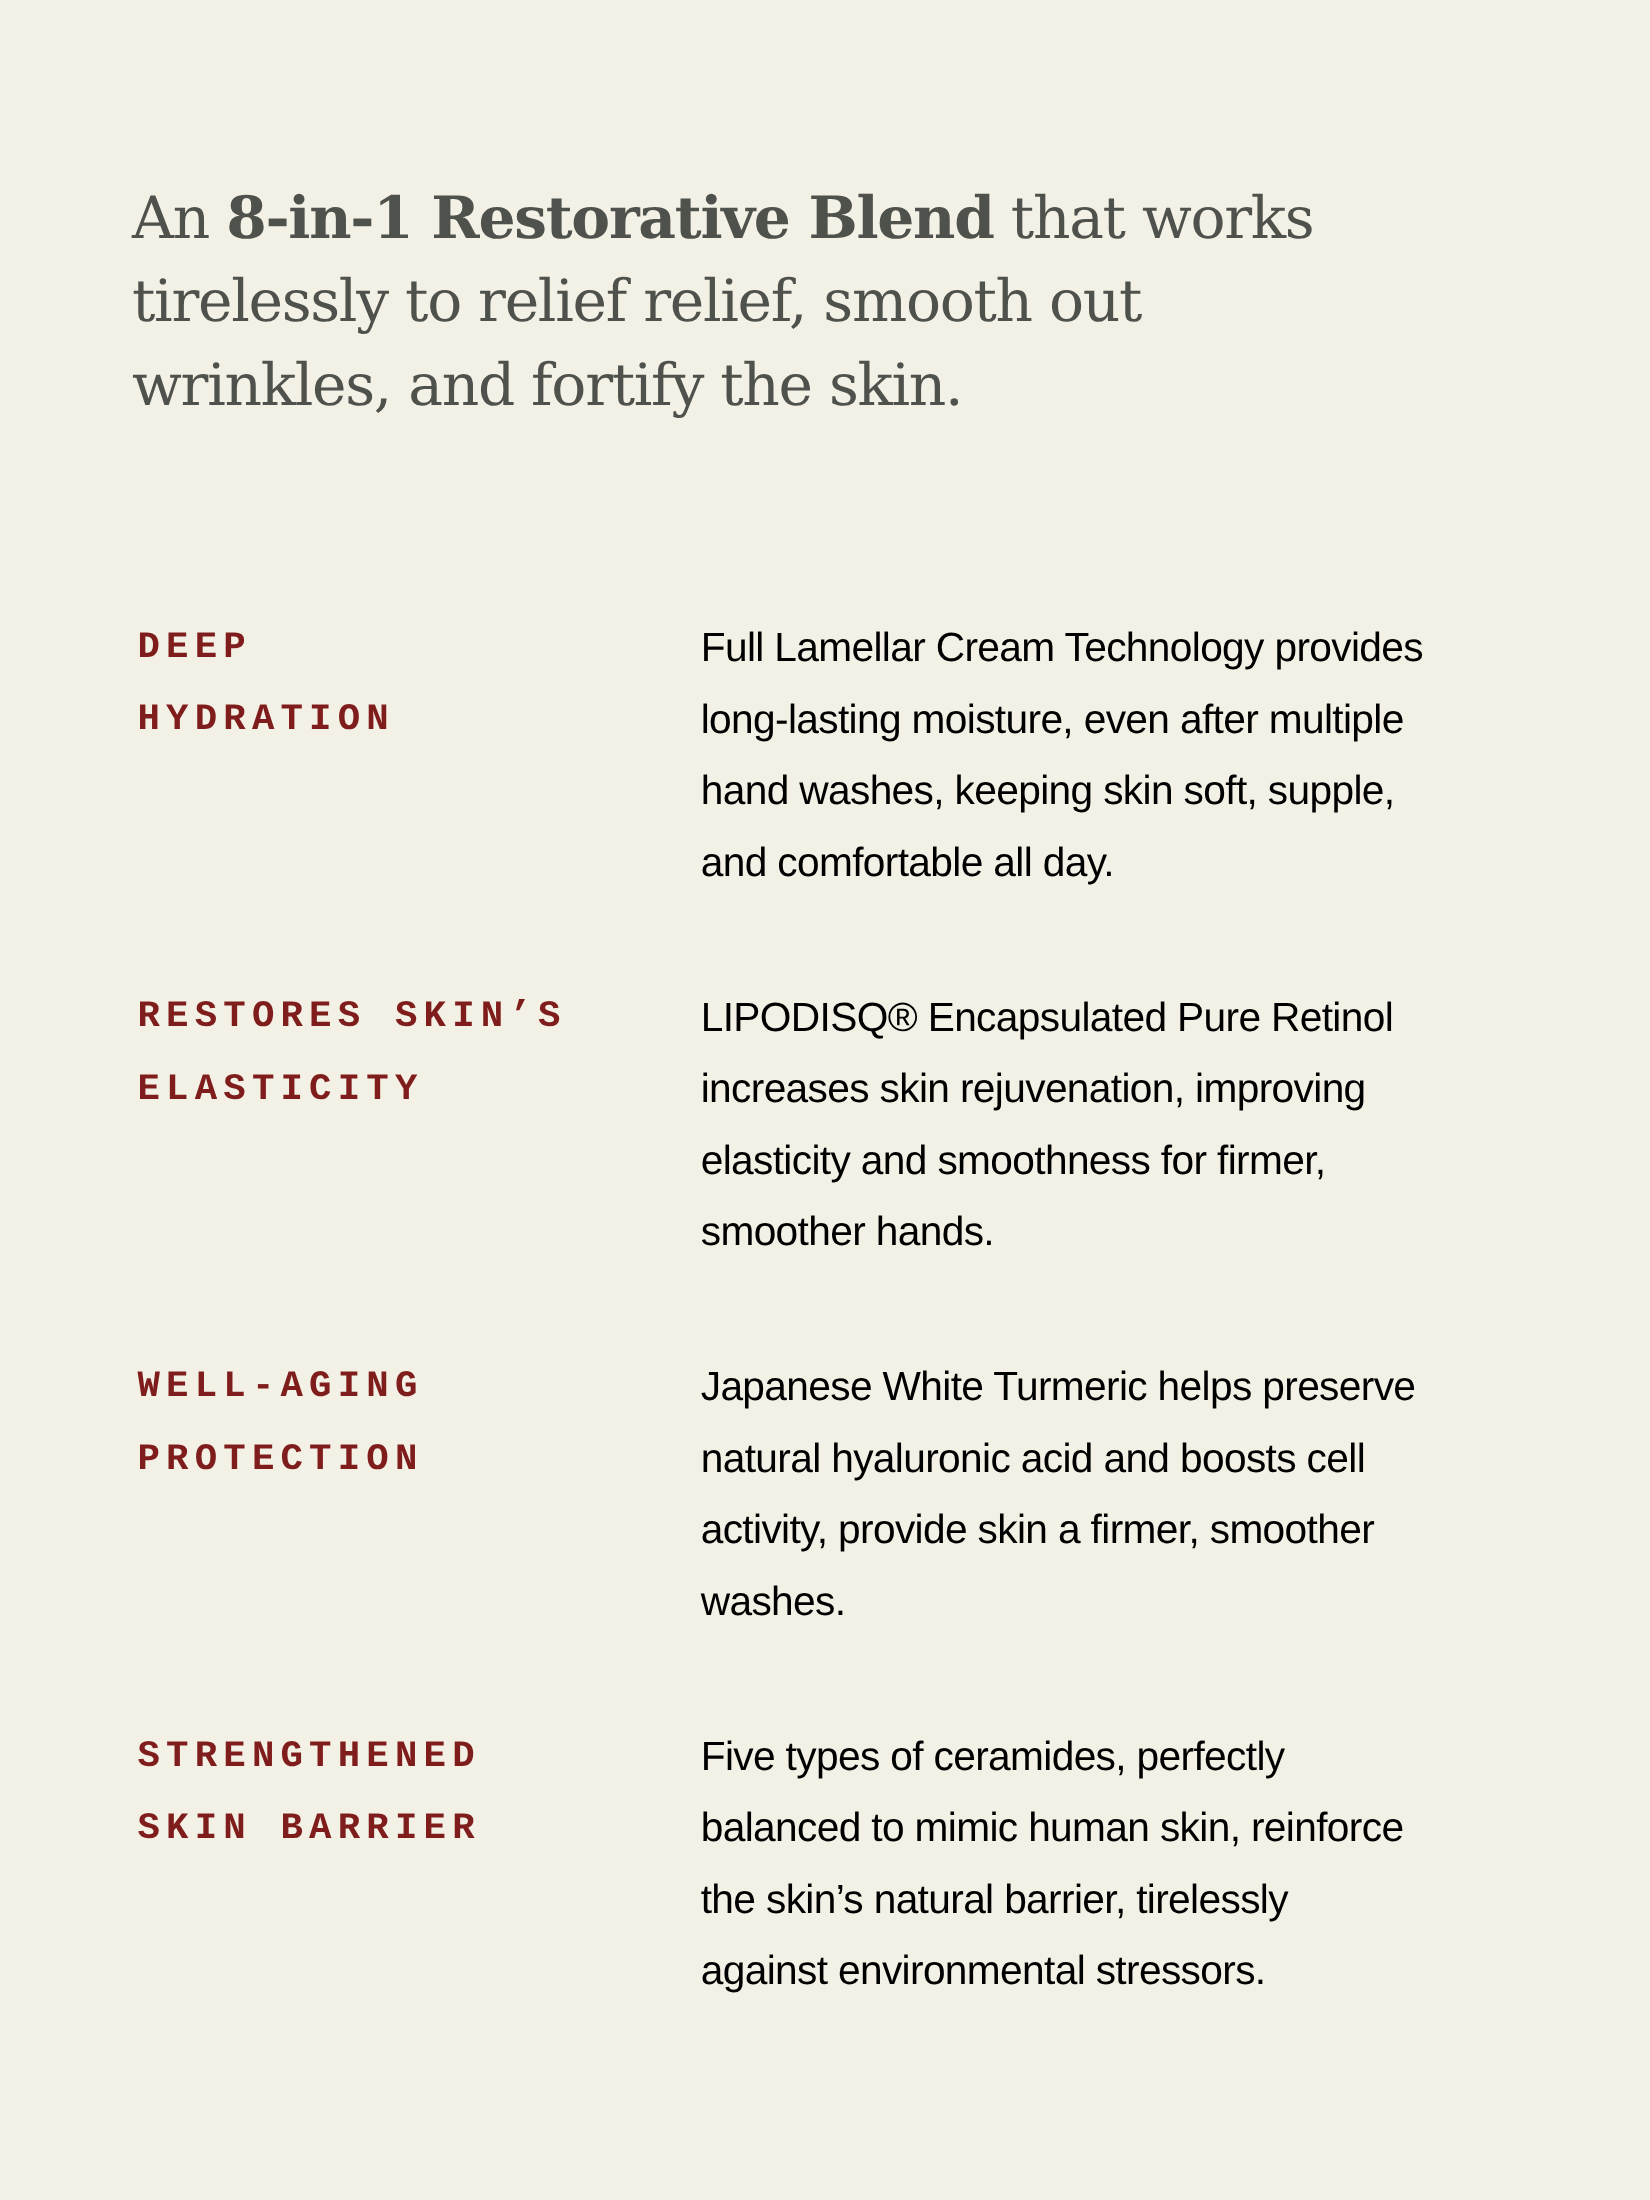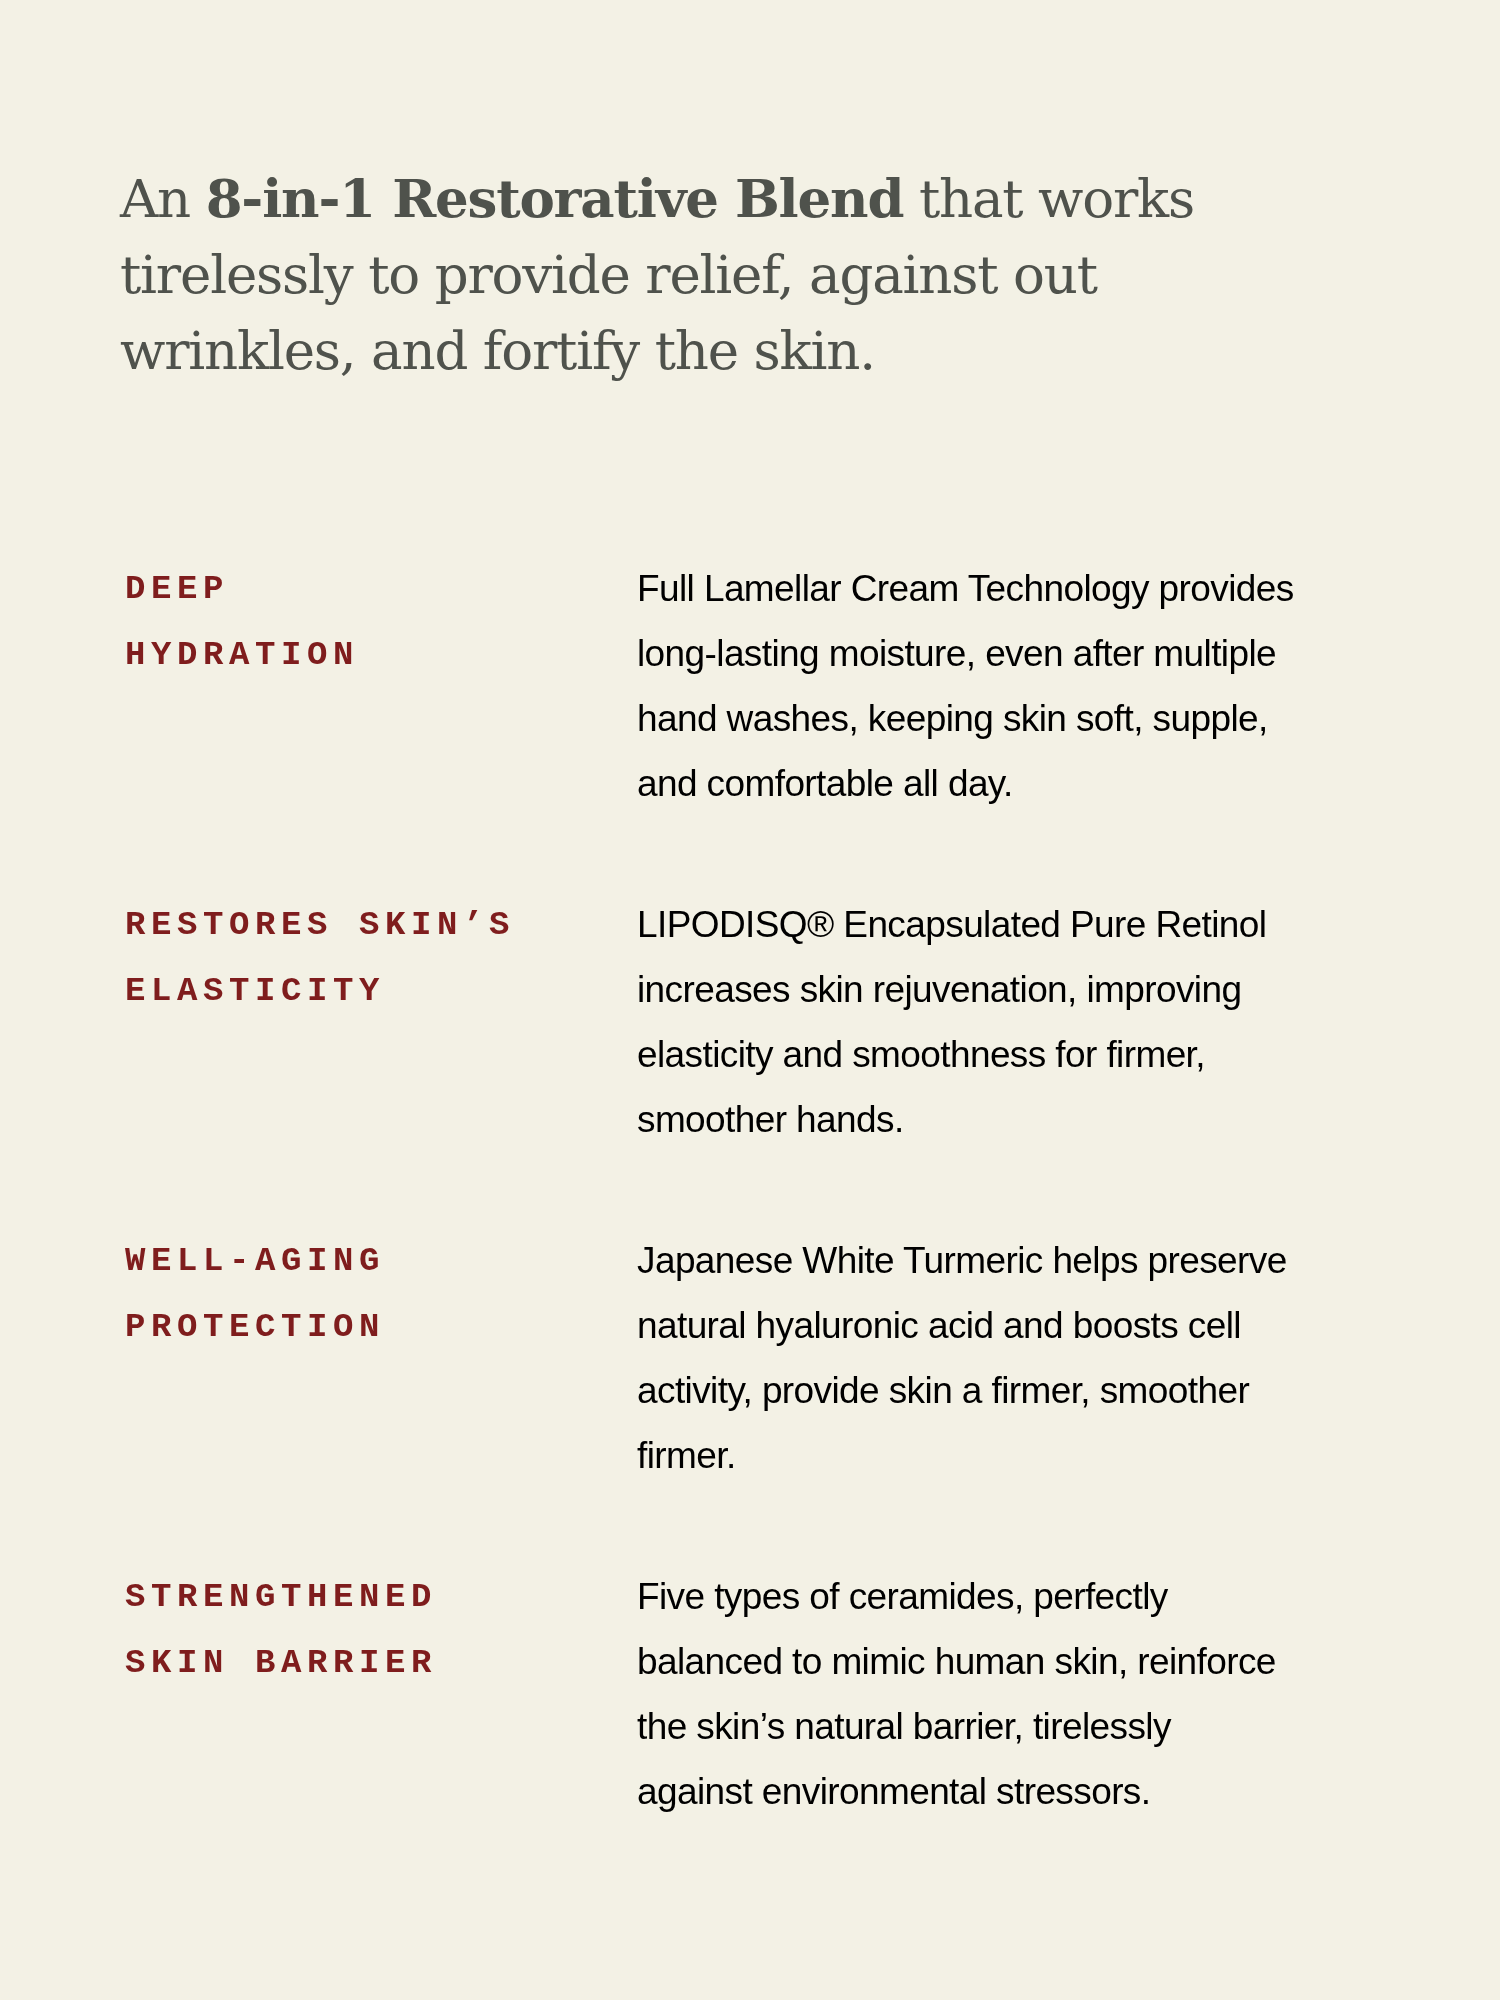--- a/index.html
+++ b/index.html
@@ -76,21 +76,21 @@
   .feature-desc .line {
     display: block;
     white-space: nowrap;
   }
 </style>
 </head>
 <body>
 
 <div class="page">
 
-  <h1 class="headline"><span>An </span><span class="strong">8-in-1 Restorative Blend</span><span> that works</span><br><span>tirelessly to provide relief, against out</span><br><span>wrinkles, and fortify the skin.</span></h1>
+  <h1 class="headline"><span>An </span><span class="strong">8-in-1 Restorative Blend</span><span> that works</span><br><span>tirelessly to relief relief, smooth out</span><br><span>wrinkles, and fortify the skin.</span></h1>
 
   <div class="features">
 
     <div class="feature-row">
       <h2 class="feature-label"><span>DEEP</span><br><span>HYDRATION</span></h2>
       <p class="feature-desc">
         <span class="line">Full Lamellar Cream Technology provides</span>
         <span class="line">long-lasting moisture, even after multiple</span>
         <span class="line">hand washes, keeping skin soft, supple,</span>
         <span class="line">and comfortable all day.</span>
@@ -106,21 +106,21 @@
         <span class="line">smoother hands.</span>
       </p>
     </div>
 
     <div class="feature-row">
       <h2 class="feature-label"><span>WELL-AGING</span><br><span>PROTECTION</span></h2>
       <p class="feature-desc">
         <span class="line">Japanese White Turmeric helps preserve</span>
         <span class="line">natural hyaluronic acid and boosts cell</span>
         <span class="line">activity, provide skin a firmer, smoother</span>
-        <span class="line">firmer.</span>
+        <span class="line">washes.</span>
       </p>
     </div>
 
     <div class="feature-row">
       <h2 class="feature-label"><span>STRENGTHENED</span><br><span>SKIN BARRIER</span></h2>
       <p class="feature-desc">
         <span class="line">Five types of ceramides, perfectly</span>
         <span class="line">balanced to mimic human skin, reinforce</span>
         <span class="line">the skin’s natural barrier, tirelessly</span>
         <span class="line">against environmental stressors.</span>

